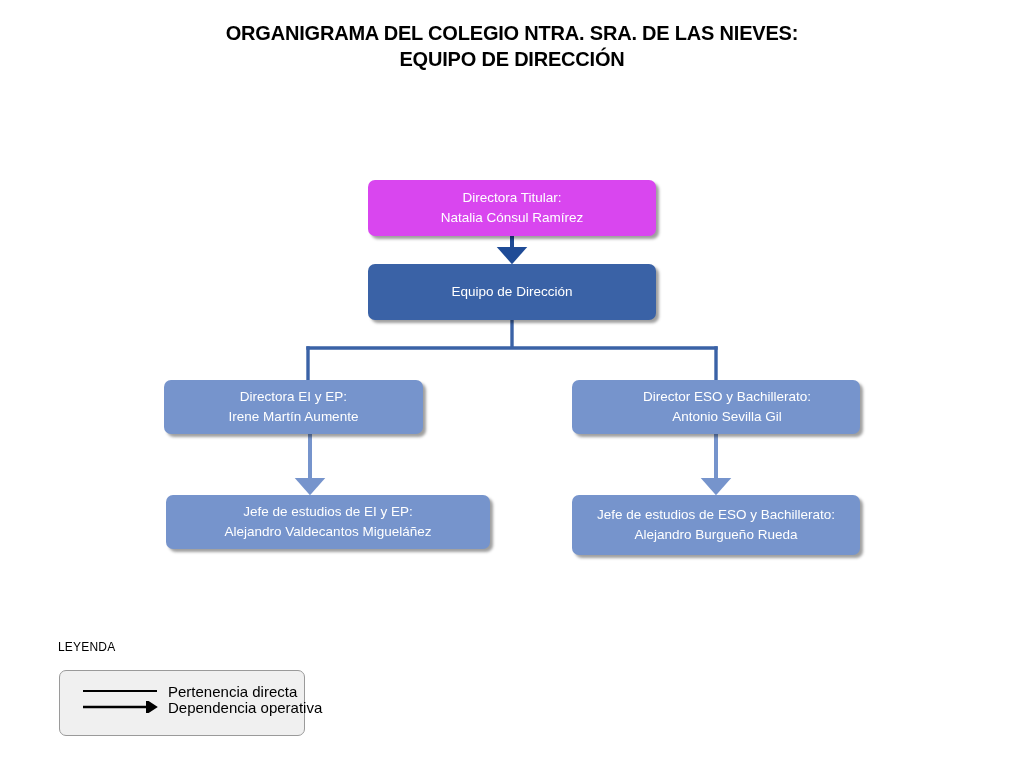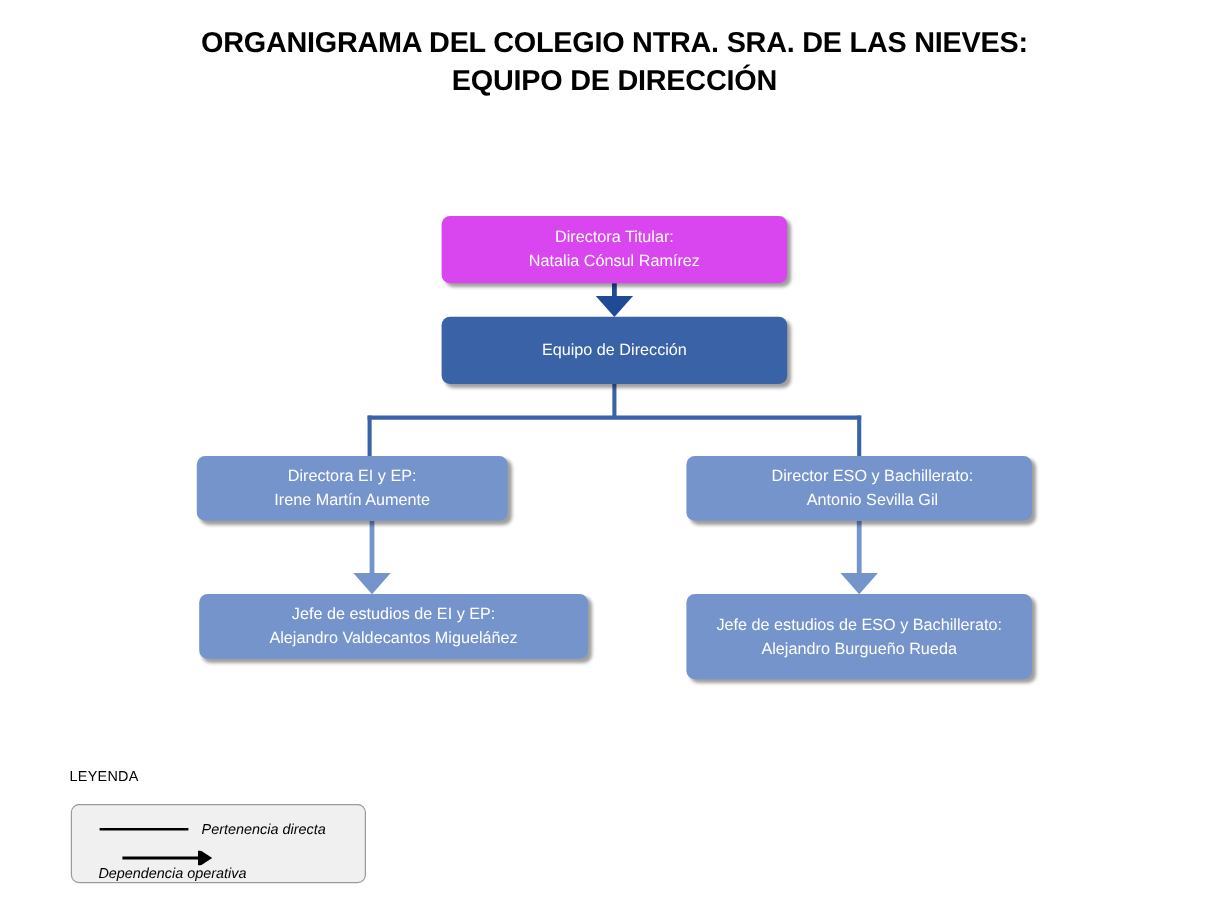--- a/index.html
+++ b/index.html
@@ -16,21 +16,21 @@
     color: #000000;
   }
 
   
   #chart-title {
     position: absolute;
     left: 0;
     top: 20px;
     width: 1024px;
     text-align: center;
-    font-size: 24px;
+    font-size: 20px;
     font-weight: bold;
     line-height: 1.32;
     letter-spacing: -0.2px;
     color: #000000;
     white-space: pre-line;
   }
 
   
   .node {
     position: absolute;
@@ -50,21 +50,21 @@
   .node-l0 { background: #d946ef; }
   .node-l1 { background: #3A62A6; }
   .node-l2 { background: #7694CC; }
   .node-l3 { background: #7694CC; }
 
   #node-directora-titular { left: 368px; top: 180px; width: 288px; height: 56px; }
   #node-equipo-direccion   { left: 368px; top: 264px; width: 288px; height: 56px; }
   #node-directora-ei-ep    { left: 164px; top: 380px; width: 259px; height: 54px; }
   #node-director-eso-bach  { left: 572px; top: 380px; width: 288px; height: 54px; padding-left: 30px; }
   #node-jefe-ei-ep         { left: 166px; top: 495px; width: 324px; height: 54px; }
-  #node-jefe-eso-bach      { left: 572px; top: 495px; width: 288px; height: 71px; }
+  #node-jefe-eso-bach      { left: 572px; top: 495px; width: 288px; height: 60px; }
 
   
   #connectors {
     position: absolute;
     left: 0;
     top: 0;
     width: 1024px;
     height: 768px;
     pointer-events: none;
   }
@@ -90,32 +90,31 @@
     border-radius: 7px;
   }
   .legend-row {
     position: absolute;
     left: 22px;
     display: flex;
     align-items: center;
     height: 16px;
   }
   #legend-row-pertenencia { top: 12px; }
-  #legend-row-dependencia { top: 38px; flex-direction: column; }
+  #legend-row-dependencia { top: 28px; }
   .legend-sample {
     width: 76px;
     height: 12px;
     margin-right: 10px;
     flex: 0 0 auto;
   }
   .legend-label {
-    font-size: 12px;
+    font-size: 15px;
     color: #000000;
     white-space: nowrap;
-    font-style: italic;
   }
 </style>
 </head>
 <body>
 
 <div id="chart-title">ORGANIGRAMA DEL COLEGIO NTRA. SRA. DE LAS NIEVES:
 EQUIPO DE DIRECCIÓN</div>
 
 <svg id="connectors" viewBox="0 0 1024 768" xmlns="http://www.w3.org/2000/svg">
   <defs>

